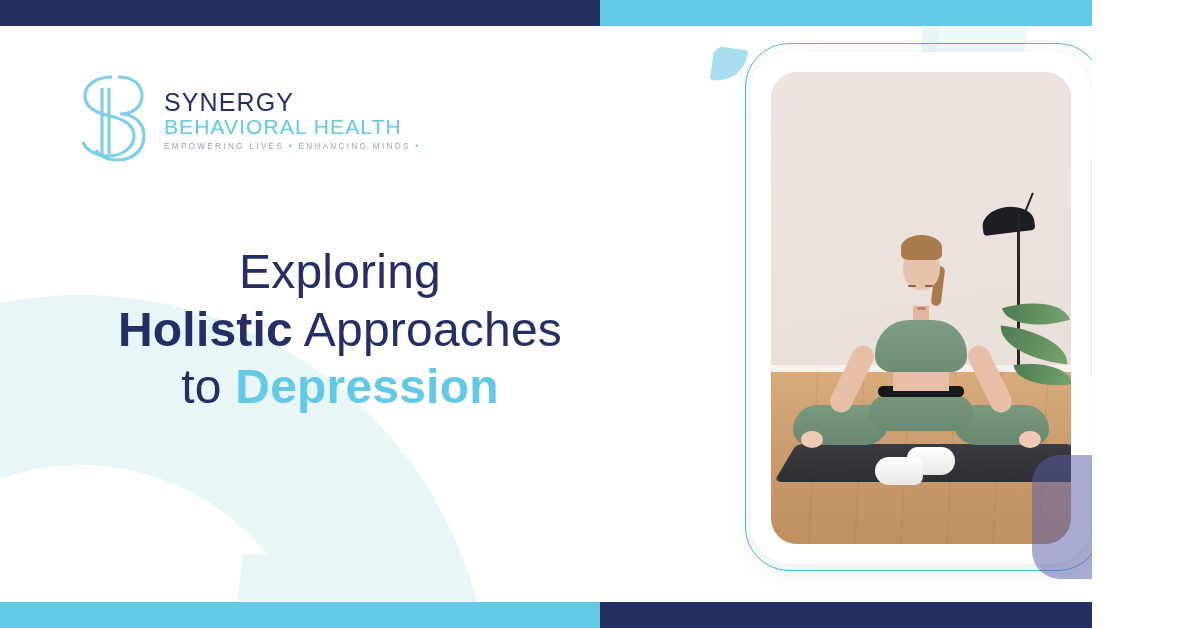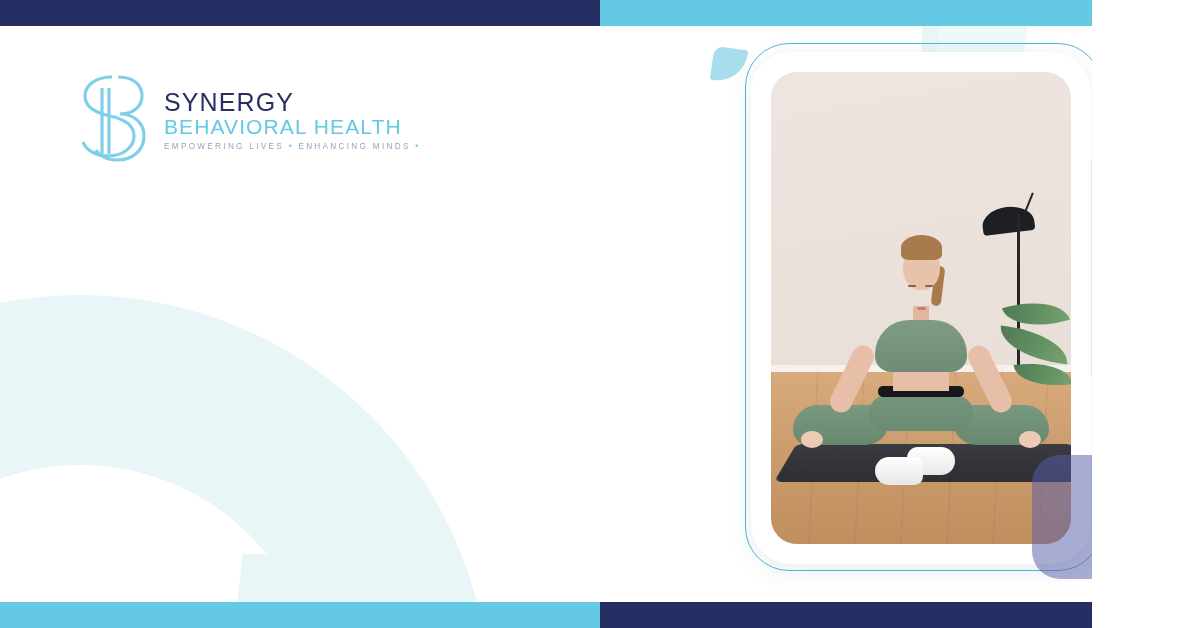--- a/index.html
+++ b/index.html
@@ -385,20 +385,25 @@
         <line x1="37" y1="18" x2="37" y2="84"></line>
       </g>
     </svg>
     <div class="logo-text">
       <div class="logo-line1">SYNERGY</div>
       <div class="logo-line2">BEHAVIORAL HEALTH</div>
       <div class="logo-tagline"><span>EMPOWERING LIVES</span> <span class="dot">•</span> <span>ENHANCING MINDS</span> <span class="dot">•</span></div>
     </div>
   </div>
 
+  <div class="headline">
+    <span class="ln"><span class="hl-light">Exploring</span></span>
+    <span class="ln"><span class="hl-bold-navy">Holistic</span><span class="hl-light"> Approaches</span></span>
+    <span class="ln"><span class="hl-light">to </span><span class="hl-bold-blue">Depression</span></span>
+  </div>
 
   <div class="photo-outline"></div>
   <div class="photo-frame">
     <div class="photo">
       <div class="ph-wall"></div>
       <div class="ph-baseboard"></div>
       <div class="ph-floor"></div>
 
       <div class="ph-lamp-stem"></div>
       <div class="ph-lamp-shade"></div>

